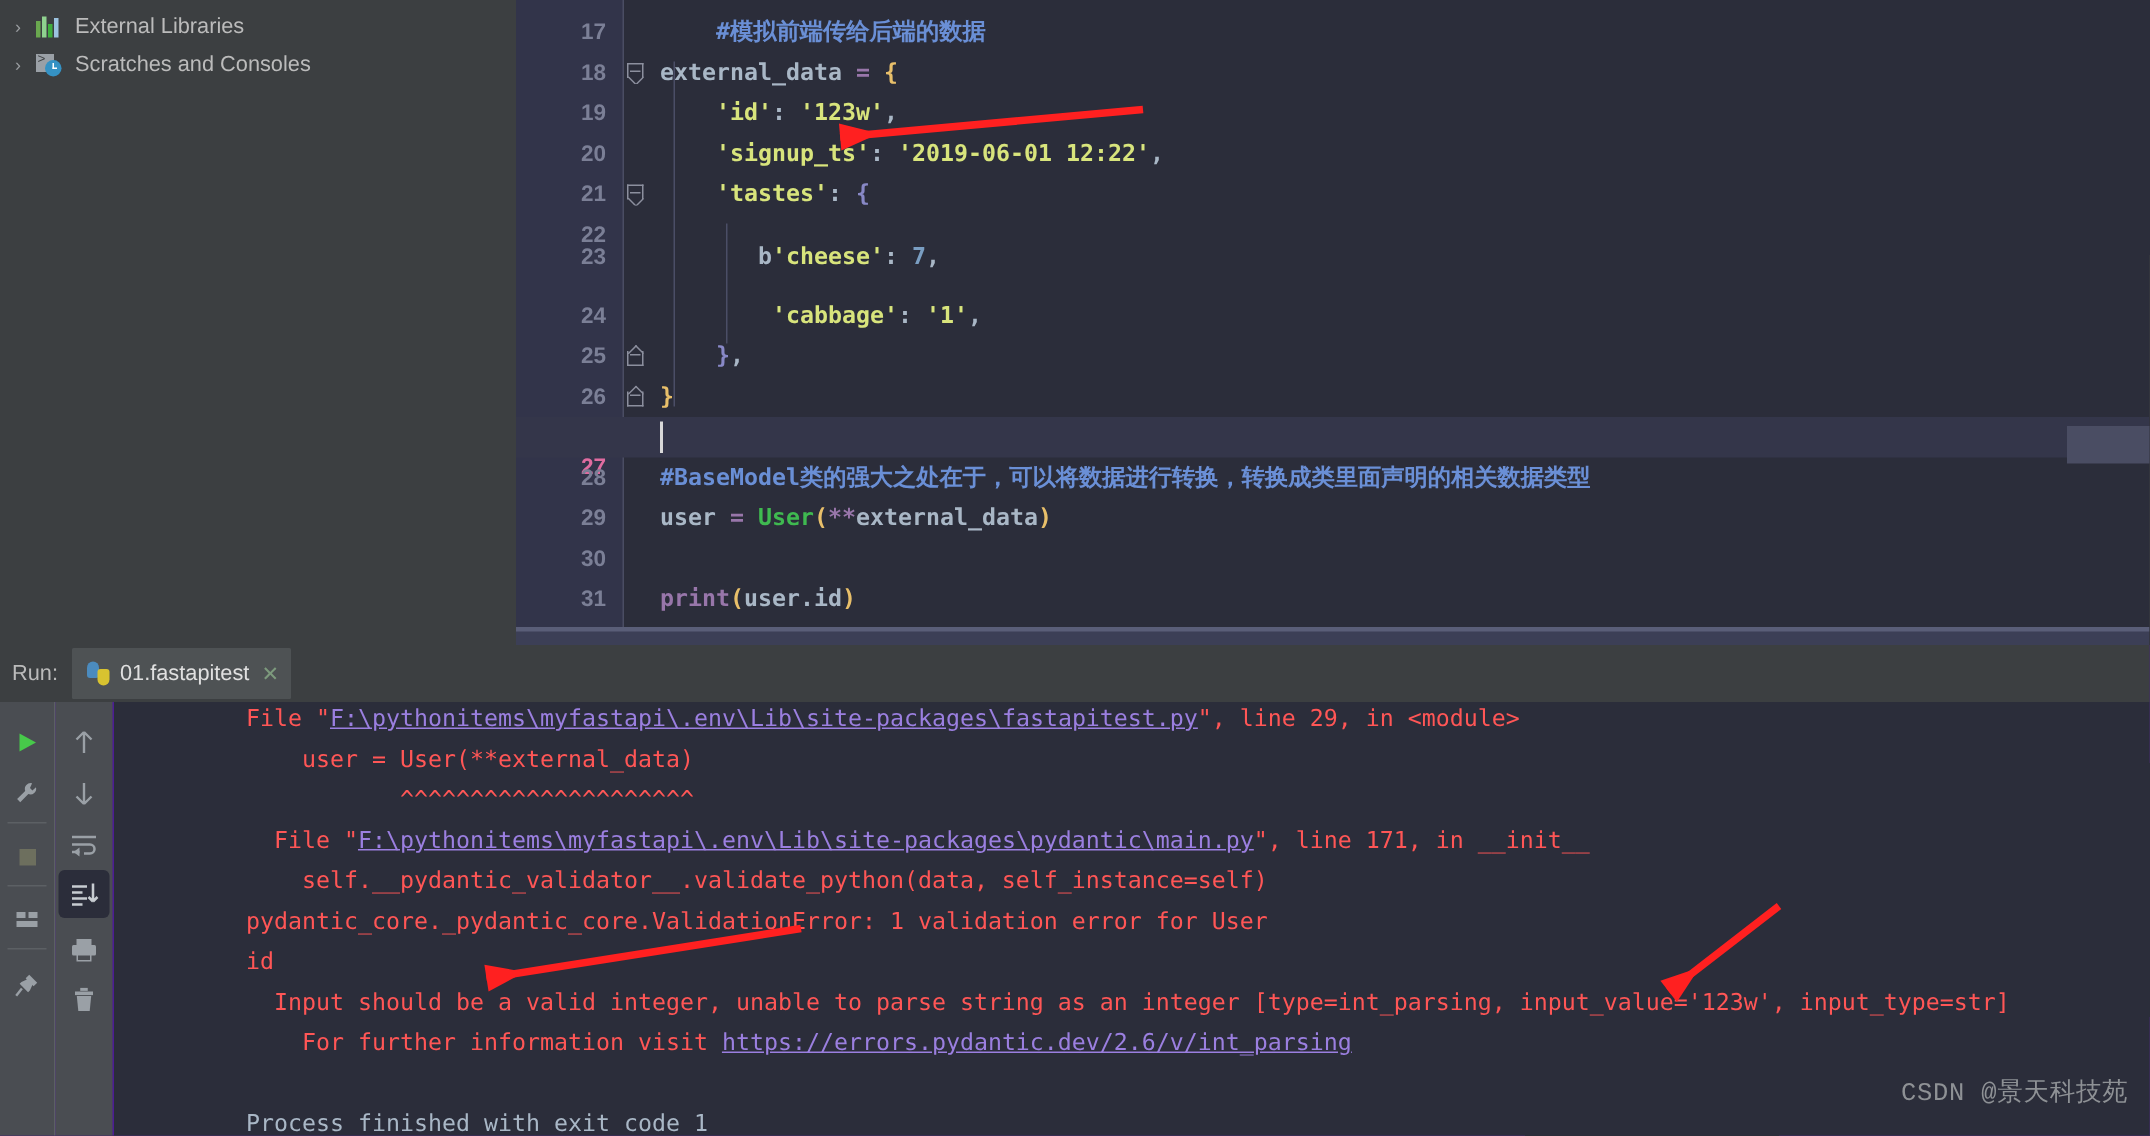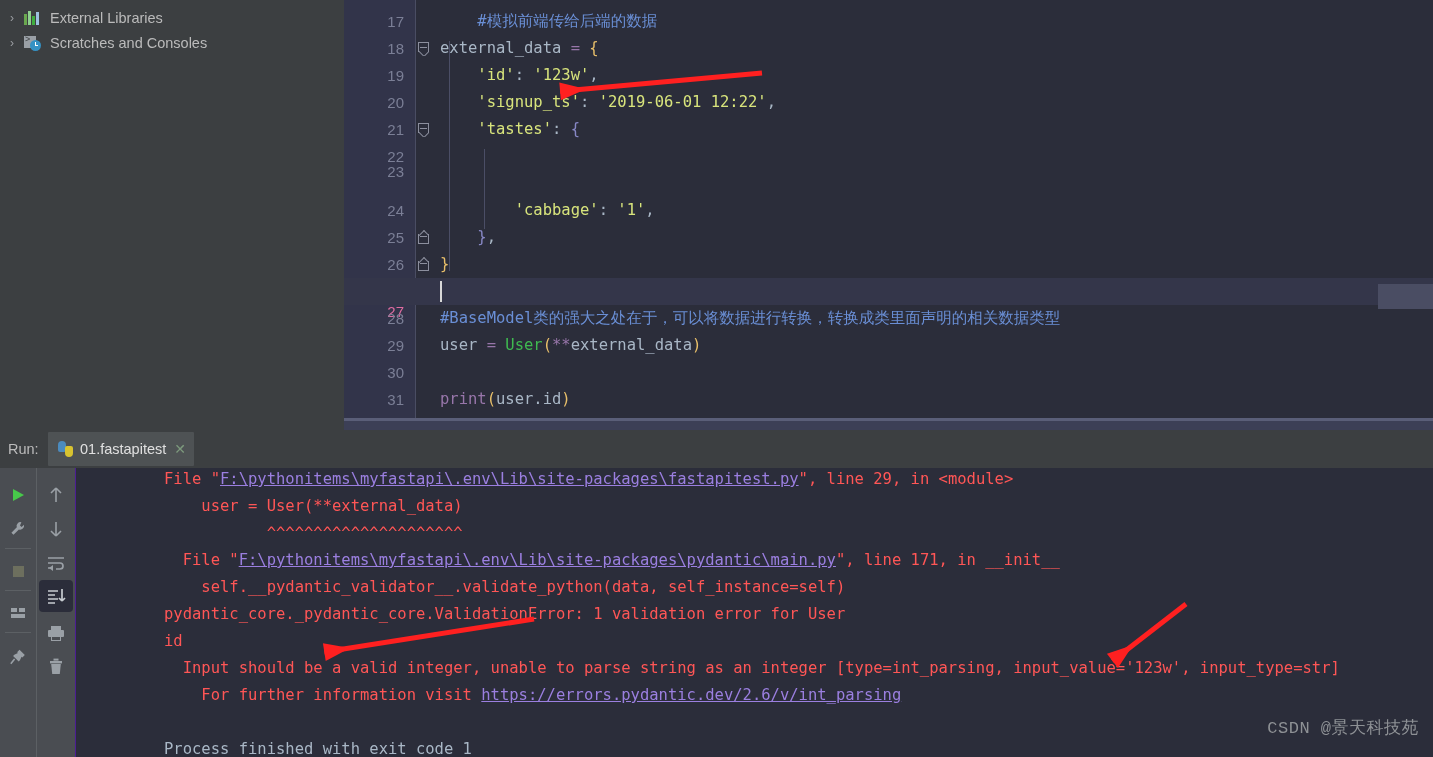--- a/index.html
+++ b/index.html
@@ -42,21 +42,21 @@
 
   
   #editor{
     position:absolute;left:344px;top:0;width:1089px;height:430px;
     background:#2b2d3a;overflow:hidden;
   }
   #gutter{position:absolute;left:0;top:0;width:72px;height:430px;background:#32344a;}
   #gutter-sep{position:absolute;left:71px;top:0;width:1px;height:418px;background:#4a4d63;}
   #fold-col{position:absolute;left:72px;top:0;width:24px;height:418px;background:#2b2d3a;}
 
-  .eline{position:absolute;left:0;height:27px;width:1089px;}
+  .eline{position:absolute;left:0;height:27px;width:1089px;font-weight:bold;}
   .eline .ln{
     position:absolute;left:0;width:60px;text-align:right;
     font-size:15px;line-height:27px;color:#7b7f96;
   }
   .eline .code{
     position:absolute;left:96px;top:0;height:27px;line-height:27px;
     font-size:15.5px;white-space:pre;letter-spacing:0px;
   }
   .cur-line{background:#34364a;}
   .cur-line .ln{color:#e06ca0;margin-top:20px;}
@@ -204,20 +204,21 @@
         </div>
         <div class="eline" style="top: 116px;">
           <div class="ln">21</div>
           <div class="code mono"><span class="var">    </span><span class="str">'tastes'</span><span class="pun">:</span><span class="var"> </span><span class="brk2">{</span></div>
         </div>
         <div class="eline" style="top: 143px;">
           <div class="ln">22</div>
         </div>
         <div class="eline" style="top: 158px;">
           <div class="ln">23</div>
+          <div class="code mono"><span class="var">       b</span><span class="str">'cheese'</span><span class="pun">:</span><span class="var"> </span><span class="num">7</span><span class="pun">,</span></div>
         </div>
         <div class="eline" style="top: 197px;">
           <div class="ln">24</div>
           <div class="code mono"><span class="var">        </span><span class="str">'cabbage'</span><span class="pun">:</span><span class="var"> </span><span class="str">'1'</span><span class="pun">,</span></div>
         </div>
         <div class="eline" style="top: 224px;">
           <div class="ln">25</div>
           <div class="code mono"><span class="var">    </span><span class="brk2">}</span><span class="pun">,</span></div>
         </div>
         <div class="eline" style="top: 251px;">

